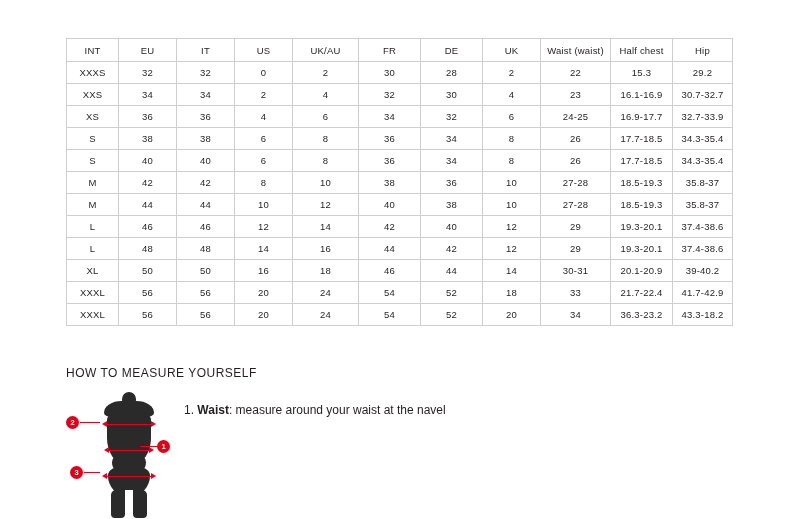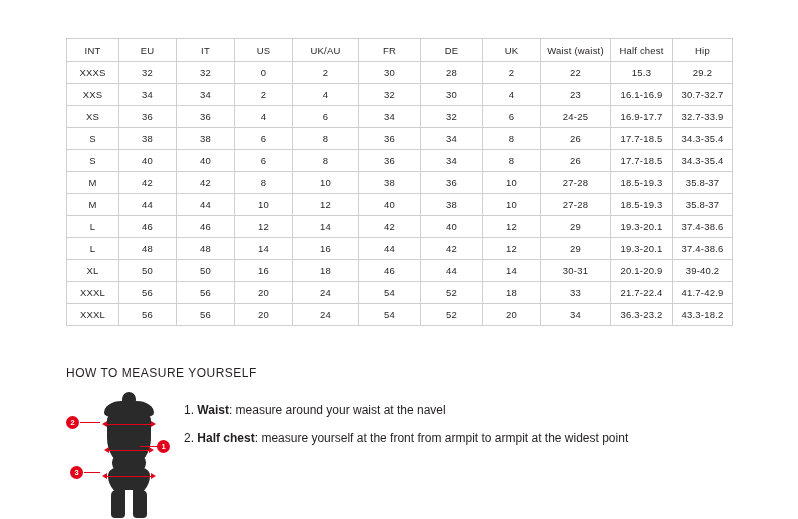--- a/index.html
+++ b/index.html
@@ -442,22 +442,18 @@
         <div class="bullet b1">1</div>
         <div class="bullet b2">2</div>
         <div class="bullet b3">3</div>
       </div>
 
       <div class="notes-col">
         <div class="note">
           <span>1.</span>
           <b>Waist</b><span>: measure around your waist at the navel</span>
         </div>
-        <div class="note">
-          <span>2.</span>
-          <b>Half chest</b><span>: measure yourself at the front from armpit to armpit at the widest point</span>
-        </div>
       </div>
 
     </div>
   </div>
 
 </div>
 
 </body></html>

